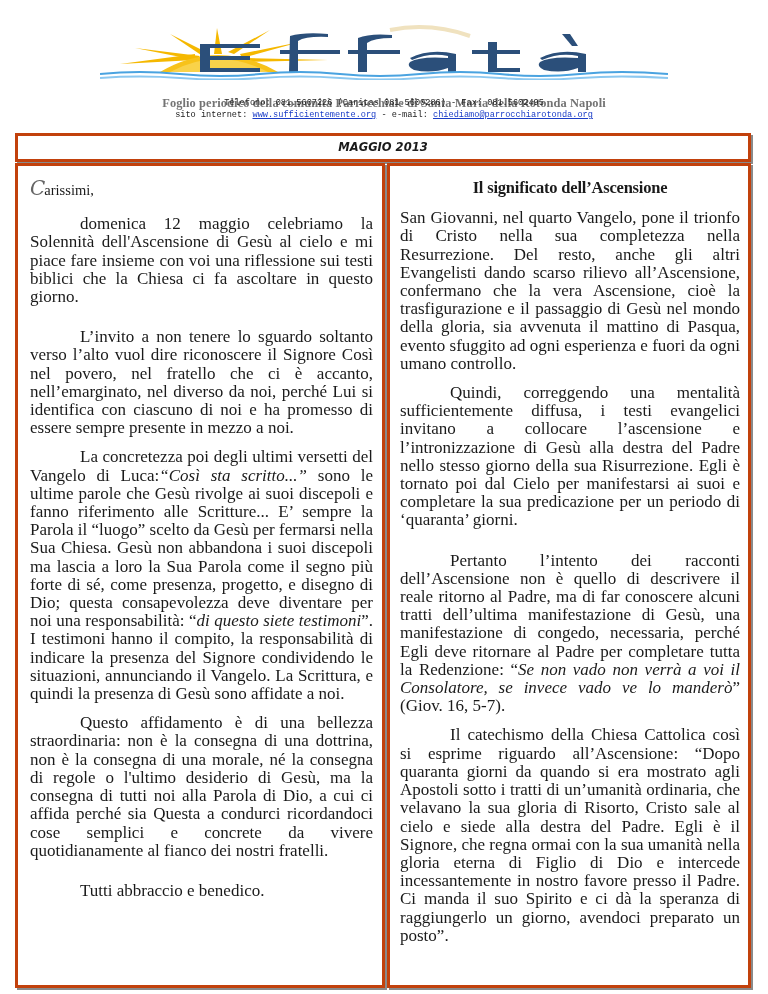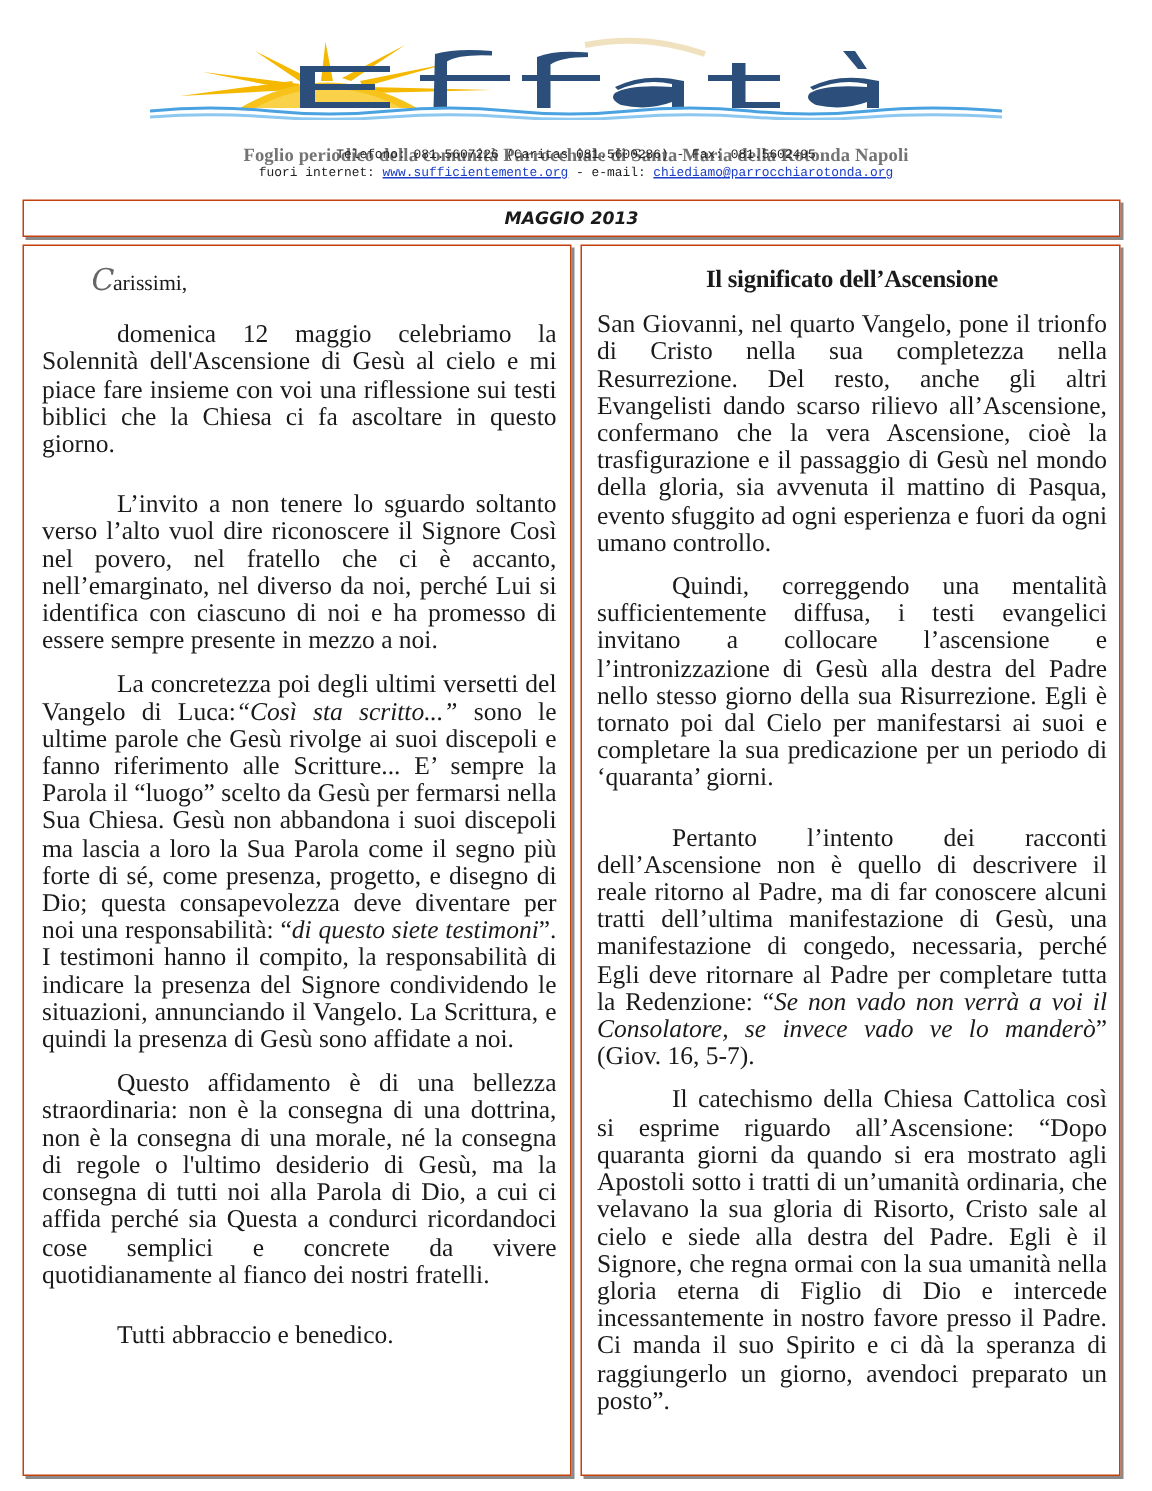--- a/index.html
+++ b/index.html
@@ -12,37 +12,37 @@
   .subtitle { position:absolute; left:0; top:96px; width:768px; text-align:center;
               font-family:Liberation Serif, serif; font-weight:bold; font-size:12.4px;
               color:#737373; letter-spacing:0.1px; }
   .contact-line { position:absolute; left:0; width:768px; text-align:center;
                   font-family:Liberation Mono, monospace; font-size:8.6px; color:#222; }
   .contact-line.l1 { top:98px; }
   .contact-line.l2 { top:110px; }
   .contact-line a { color:#1a3cc7; text-decoration:underline; }
 
   
-  .box { position:absolute; background:#fff; border:1px solid #c2410c;
+  .box { position:absolute; background:#fff; border:3px solid #c2410c;
          box-shadow:2px 2px 0 #8a8a8a; }
   .month-box { left:15px; top:133px; width:730px; height:23px; }
   .month-box span { display:block; text-align:center; line-height:23px;
          font-family:"DejaVu Sans", sans-serif; font-weight:bold; font-style:italic; font-size:11.5px; }
 
   .col-left { left:15px; top:163px; width:364px; height:819px; }
   .col-right { left:387px; top:163px; width:358px; height:819px; }
 
   .col-inner { position:absolute; left:10px; right:8px; top:0; }
   .col-left .col-inner { left:12px; right:9px; }
 
   p { margin:0; font-size:17px; line-height:18.2px; text-align:justify; }
   p.ind { text-indent:50px; }
   .gap { height:11px; }
 
-  .salutation { margin-top:13px; font-size:14.5px;margin-left:33px; }
+  .salutation { margin-top:13px; font-size:14.5px; }
   .dropcap { font-family:"DejaVu Serif", serif; font-style:italic; font-size:20px;
              color:#666; letter-spacing:-1px; }
 
   .right-title { text-align:center; font-weight:bold; font-size:16.5px; margin-top:13px;
                  letter-spacing:-0.2px; }
   i { font-style:italic; }
 </style>
 </head>
 <body>
 
@@ -80,21 +80,21 @@
     <path d="M290,10 q40,-8 80,6" stroke="#f0e2bf" stroke-width="4" fill="none"></path>
 
     <g fill="none" stroke="#4aa3e0" stroke-width="2">
       <path d="M0,54 q40,-4 80,0 t80,0 t80,0 t80,0 t80,0 t80,0 t88,0"></path>
       <path d="M0,58 q40,-3 80,0 t80,0 t80,0 t80,0 t80,0 t80,0 t88,0" stroke="#8cc8f0"></path>
     </g>
   </svg>
   <div class="subtitle">Foglio periodico della comunità Parrocchiale di Santa Maria della Rotonda Napoli</div>
   <div class="contact-line l1">Telefono: 081.5607226 (Caritas 081.5600286) - Fax: 081.5602495</div>
   <div class="contact-line l2">
-    <span>fuori internet: </span><a>www.sufficientemente.org</a><span> - e-mail: </span><a>chiediamo@parrocchiarotonda.org</a>
+    <span>sito internet: </span><a>www.sufficientemente.org</a><span> - e-mail: </span><a>chiediamo@parrocchiarotonda.org</a>
   </div>
 </div>
 
 <div class="box month-box">
   <span>MAGGIO 2013</span>
 </div>
 
 <div class="box col-left">
   <div class="col-inner">
     <p class="salutation"><span class="dropcap">C</span><span>arissimi,</span></p>

